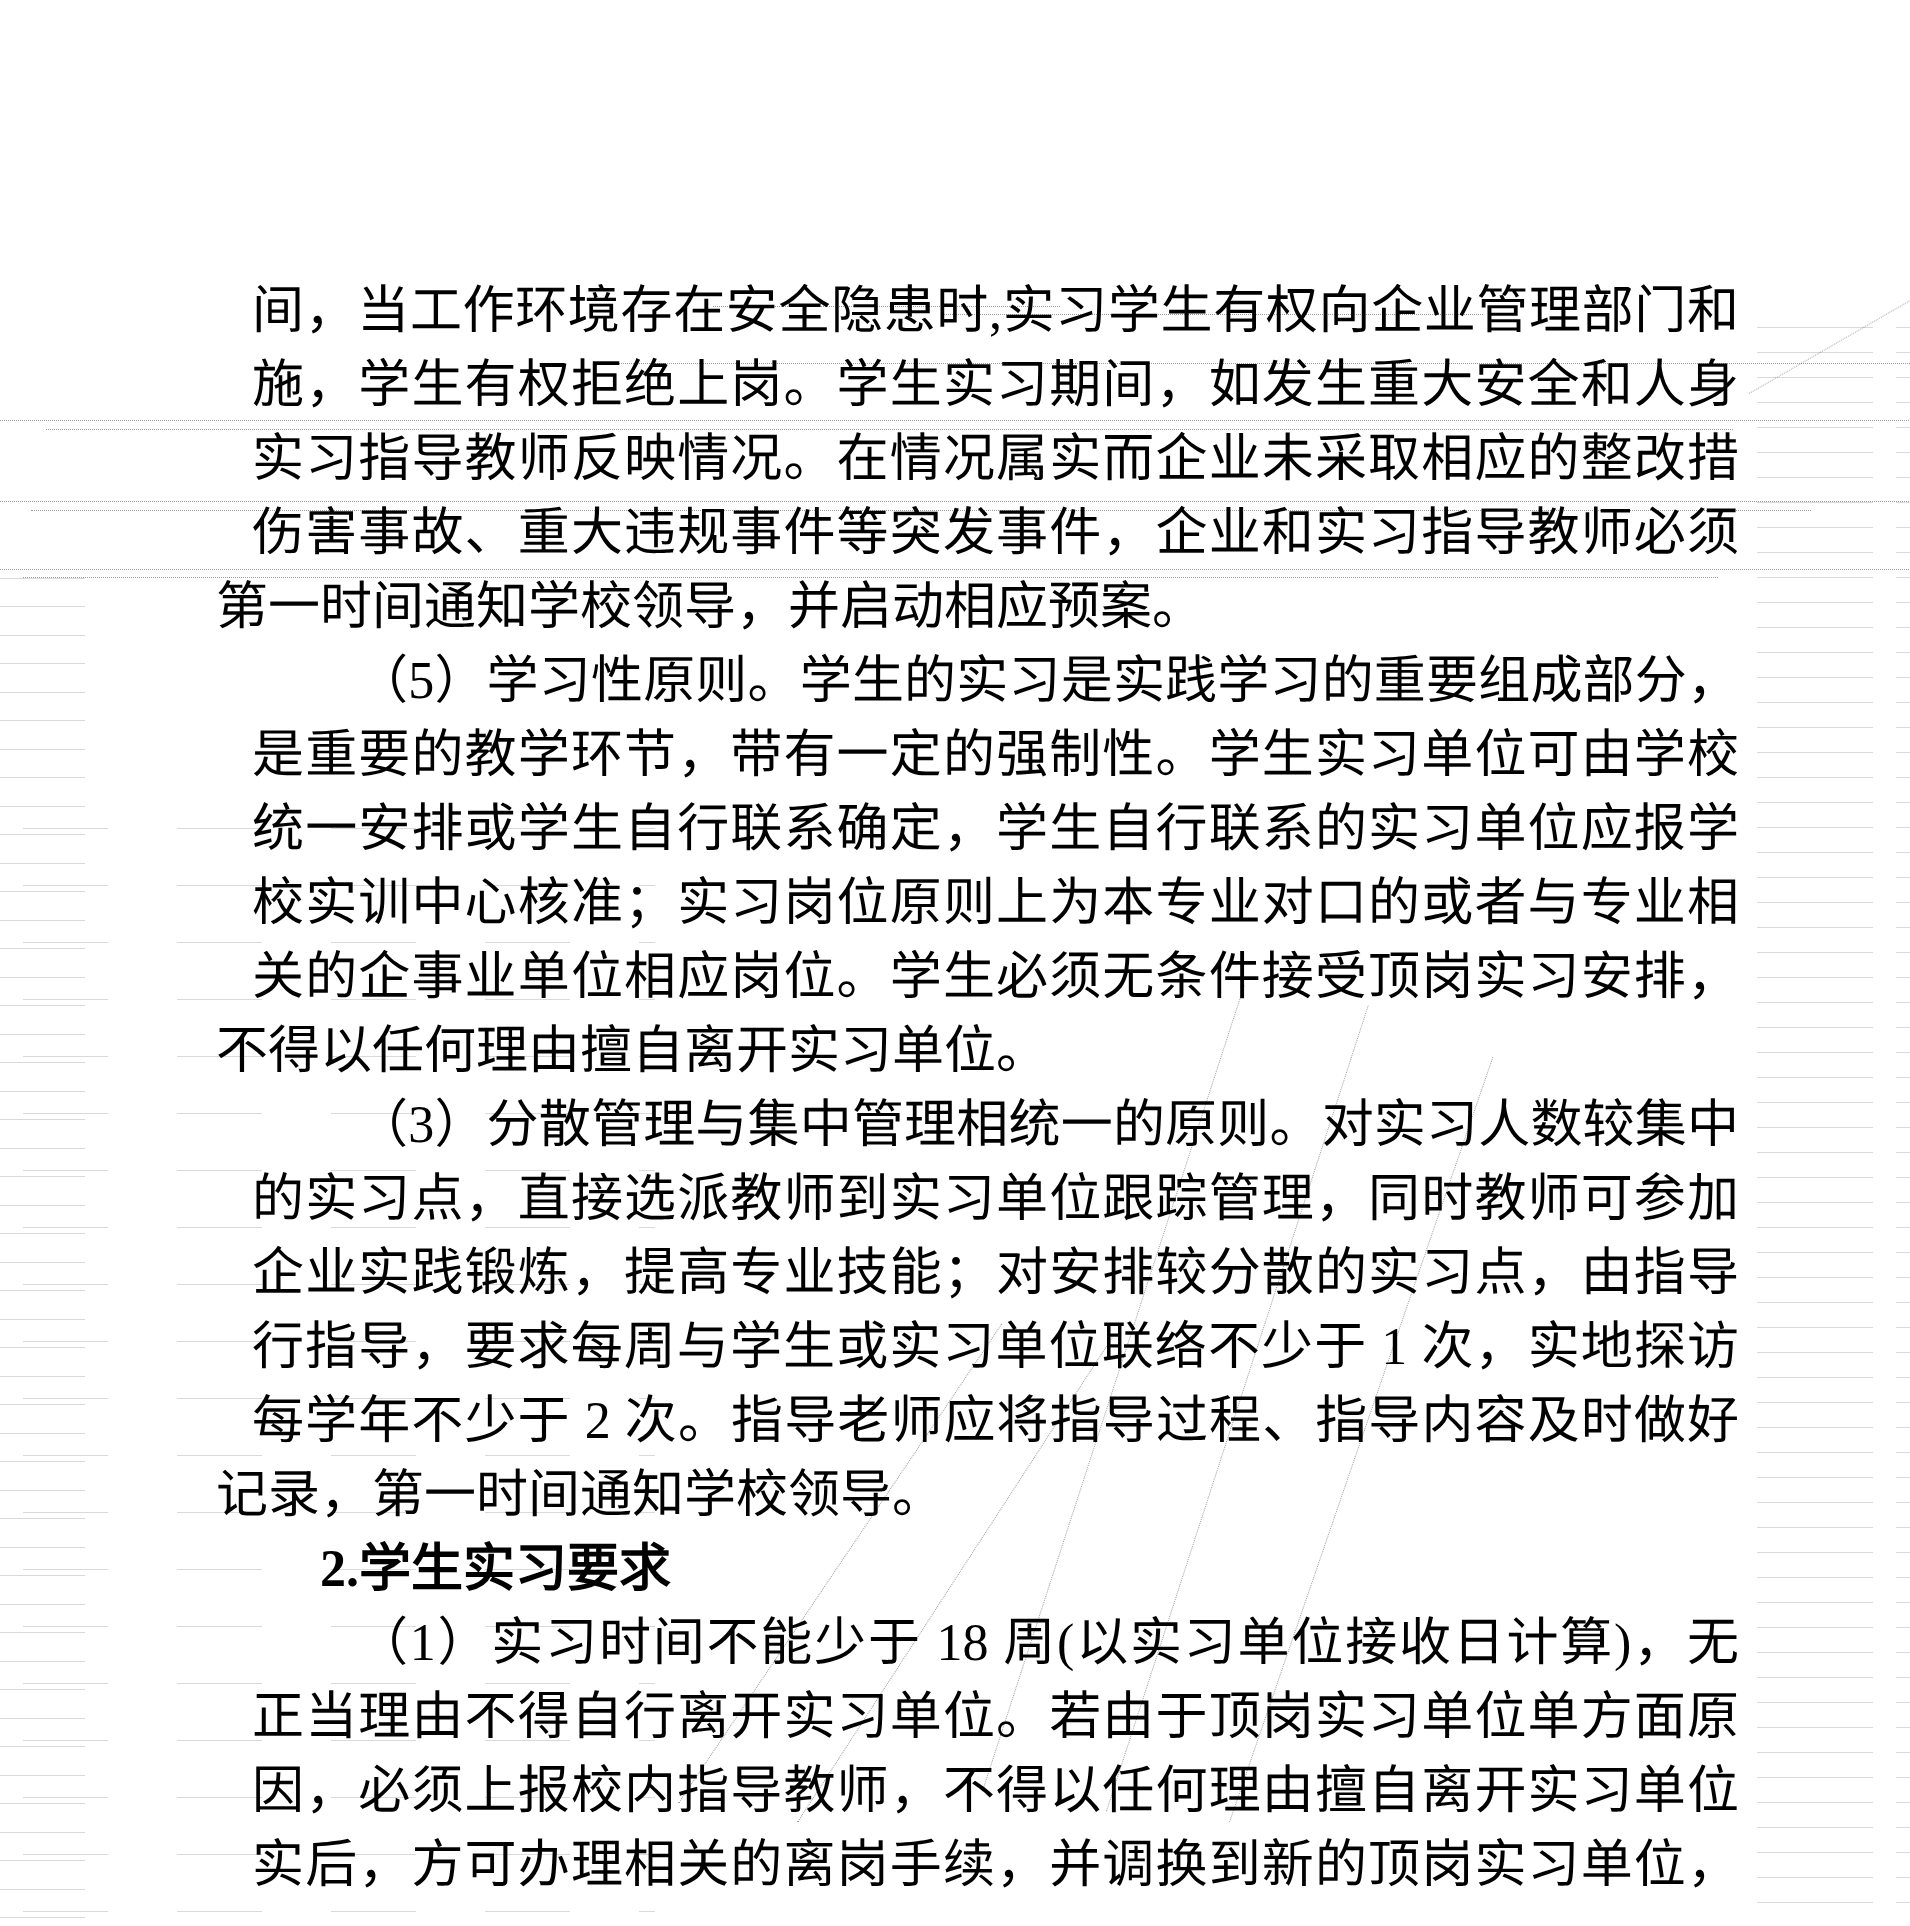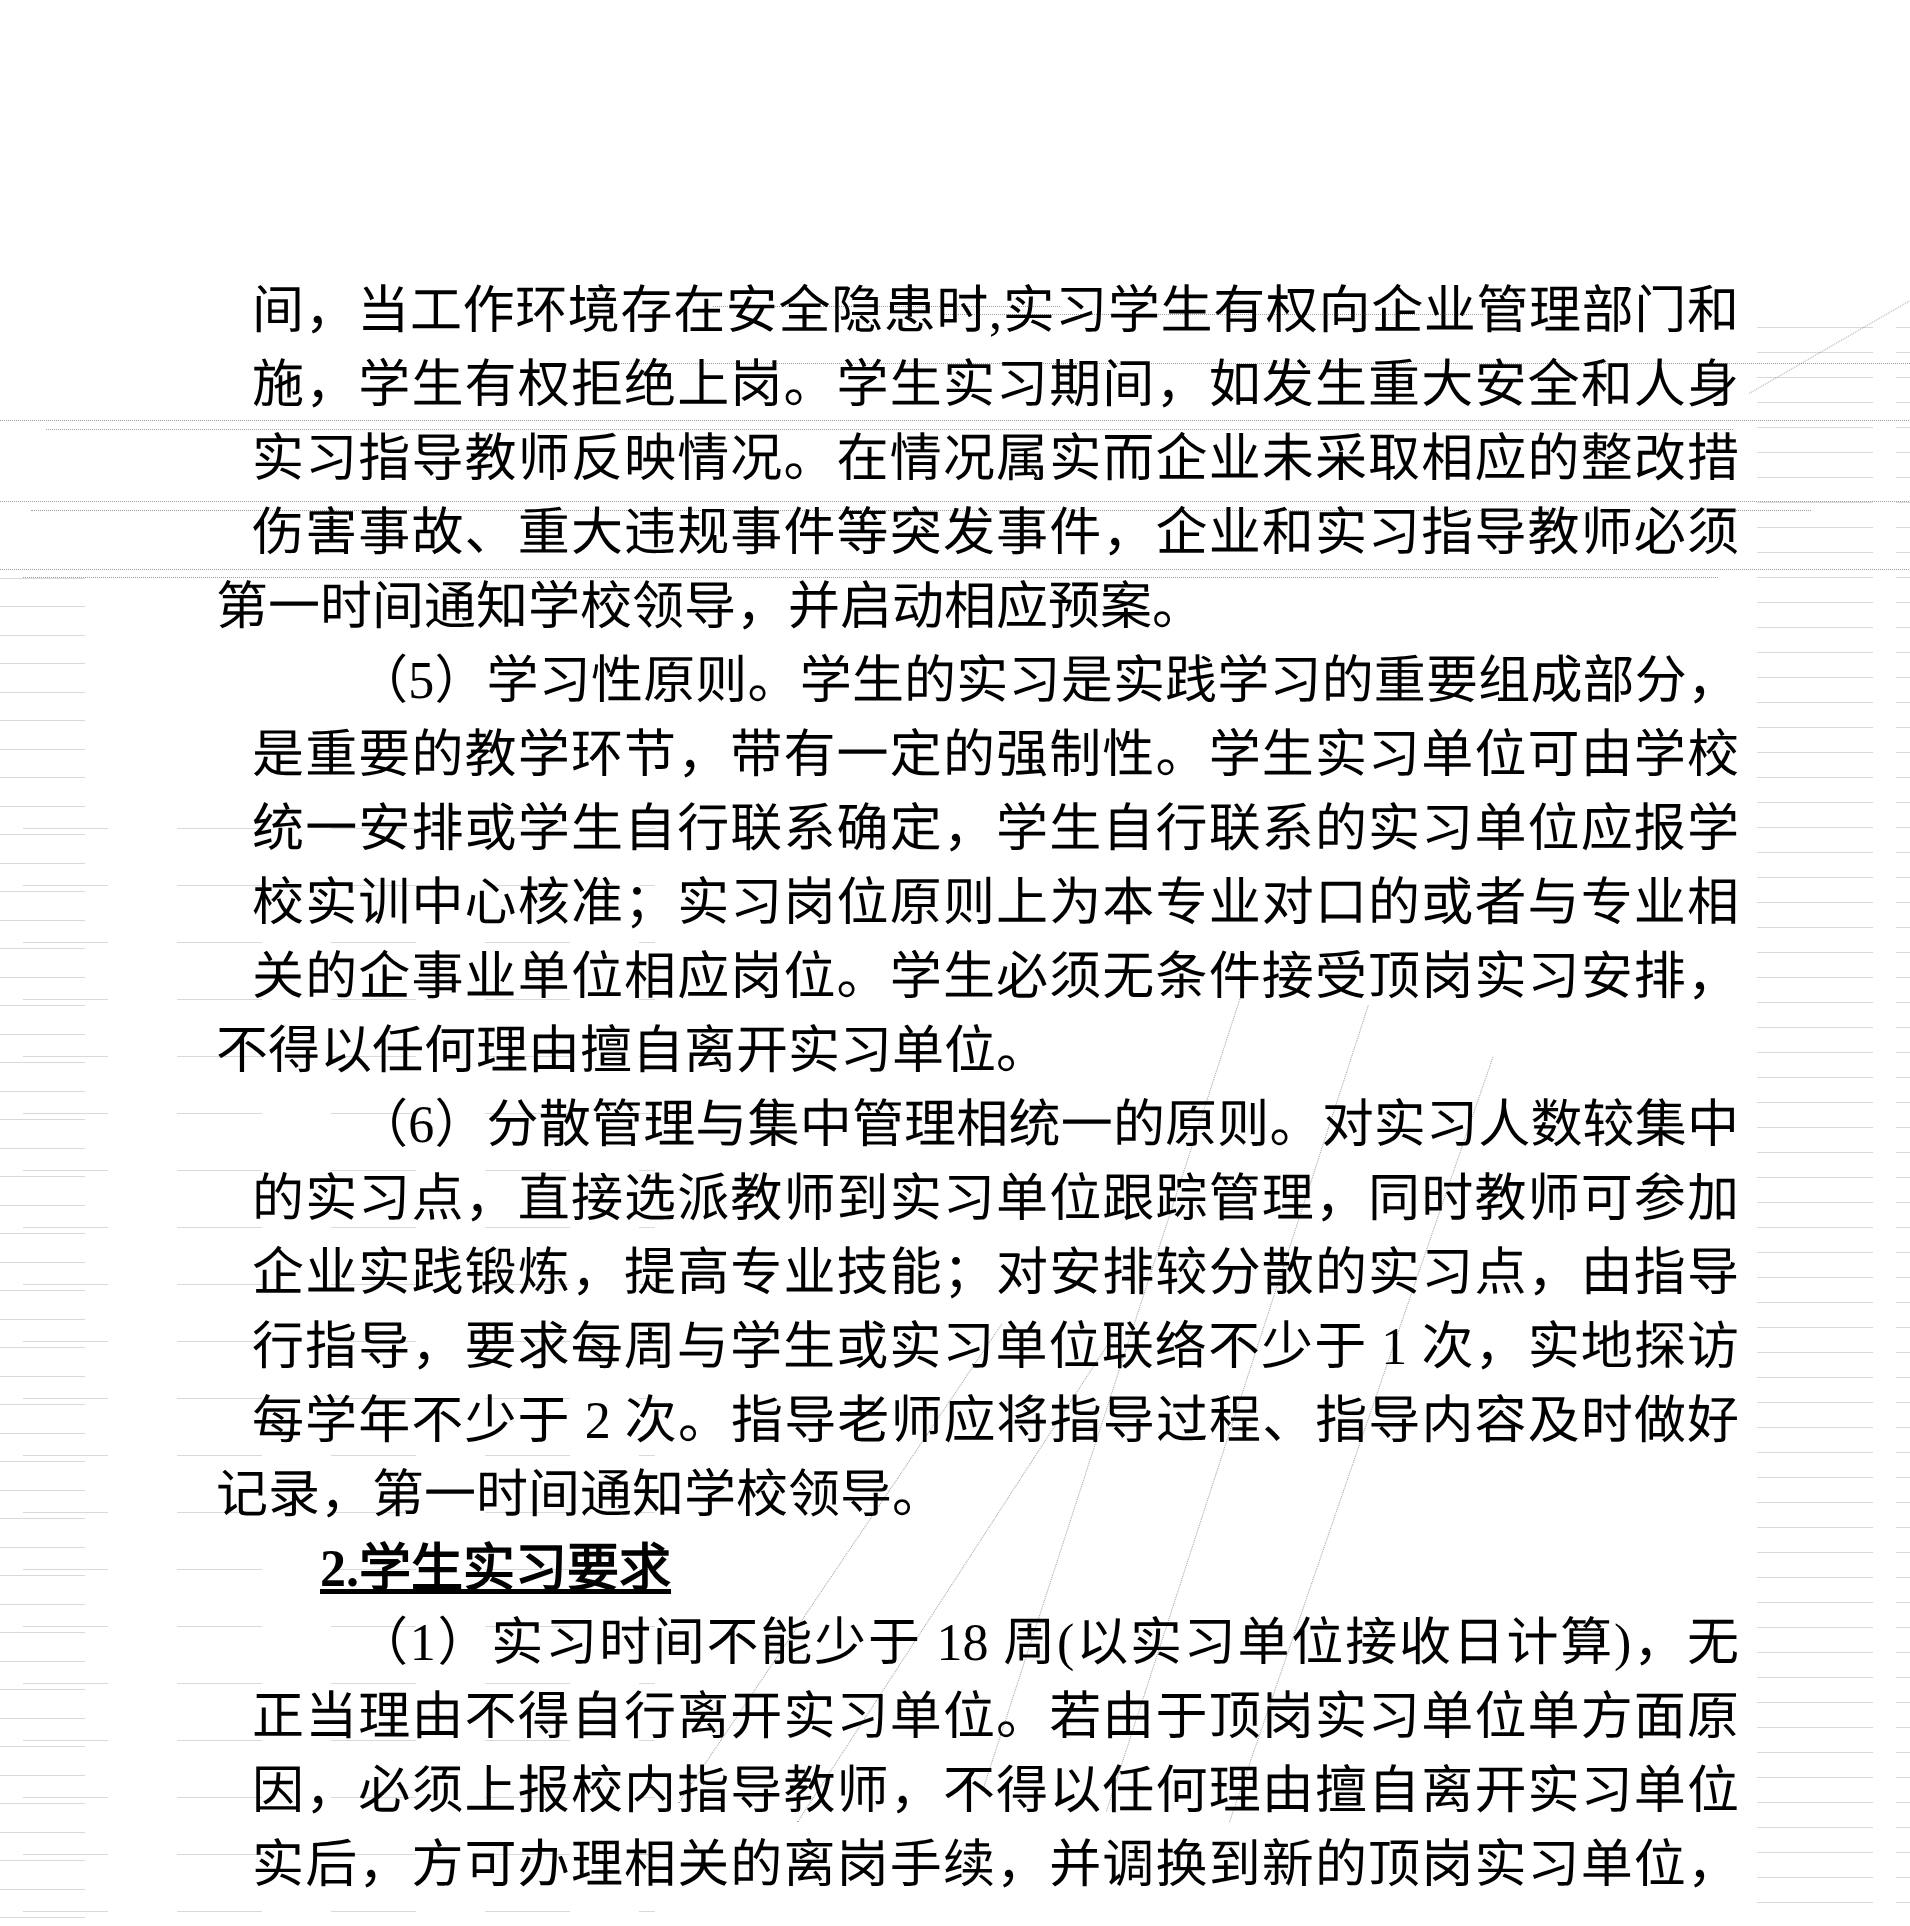--- a/index.html
+++ b/index.html
@@ -16,21 +16,21 @@
   
   .textblock { position: absolute; left: 216px; top: 274px; }
   .line {
     height: 74px; line-height: 74px;
     font-size: 52px;
     width: 1487px;
     white-space: nowrap;
   }
   .line.fill { text-align: justify; text-align-last: justify; margin-left: 36px; }
   .line.indent { padding-left: 104px; width: 1383px; }
-  .line.bold { font-weight: 700; text-decoration: underline; }
+  .line.bold { font-weight: 700; }
 
   
   .art {
     position: absolute; height: 0;
     border-top: 0.8px dotted rgba(0,0,0,0.38);
   }
   .diag { transform-origin: 0 0; }
   .reg { position: absolute; opacity: 0.5; pointer-events: none; }
   .reg.r1 {
     background-image: repeating-linear-gradient(to bottom, rgba(0,0,0,0.30) 0 0.8px, transparent 0.8px 28.5px);
@@ -79,21 +79,21 @@
       <div class="line fill">施，学生有权拒绝上岗。学生实习期间，如发生重大安全和人身</div>
       <div class="line fill">实习指导教师反映情况。在情况属实而企业未采取相应的整改措</div>
       <div class="line fill">伤害事故、重大违规事件等突发事件，企业和实习指导教师必须</div>
       <div class="line">第一时间通知学校领导，并启动相应预案。</div>
       <div class="line indent fill">（5）学习性原则。学生的实习是实践学习的重要组成部分，</div>
       <div class="line fill">是重要的教学环节，带有一定的强制性。学生实习单位可由学校</div>
       <div class="line fill">统一安排或学生自行联系确定，学生自行联系的实习单位应报学</div>
       <div class="line fill">校实训中心核准；实习岗位原则上为本专业对口的或者与专业相</div>
       <div class="line fill">关的企事业单位相应岗位。学生必须无条件接受顶岗实习安排，</div>
       <div class="line">不得以任何理由擅自离开实习单位。</div>
-      <div class="line indent fill">（6）分散管理与集中管理相统一的原则。对实习人数较集中</div>
+      <div class="line indent fill">（3）分散管理与集中管理相统一的原则。对实习人数较集中</div>
       <div class="line fill">的实习点，直接选派教师到实习单位跟踪管理，同时教师可参加</div>
       <div class="line fill">企业实践锻炼，提高专业技能；对安排较分散的实习点，由指导</div>
       <div class="line fill">行指导，要求每周与学生或实习单位联络不少于 1 次，实地探访</div>
       <div class="line fill">每学年不少于 2 次。指导老师应将指导过程、指导内容及时做好</div>
       <div class="line">记录，第一时间通知学校领导。</div>
       <div class="line indent bold">2.学生实习要求</div>
       <div class="line indent fill">（1）实习时间不能少于 18 周(以实习单位接收日计算)，无</div>
       <div class="line fill">正当理由不得自行离开实习单位。若由于顶岗实习单位单方面原</div>
       <div class="line fill">因，必须上报校内指导教师，不得以任何理由擅自离开实习单位</div>
       <div class="line fill">实后，方可办理相关的离岗手续，并调换到新的顶岗实习单位，</div>

